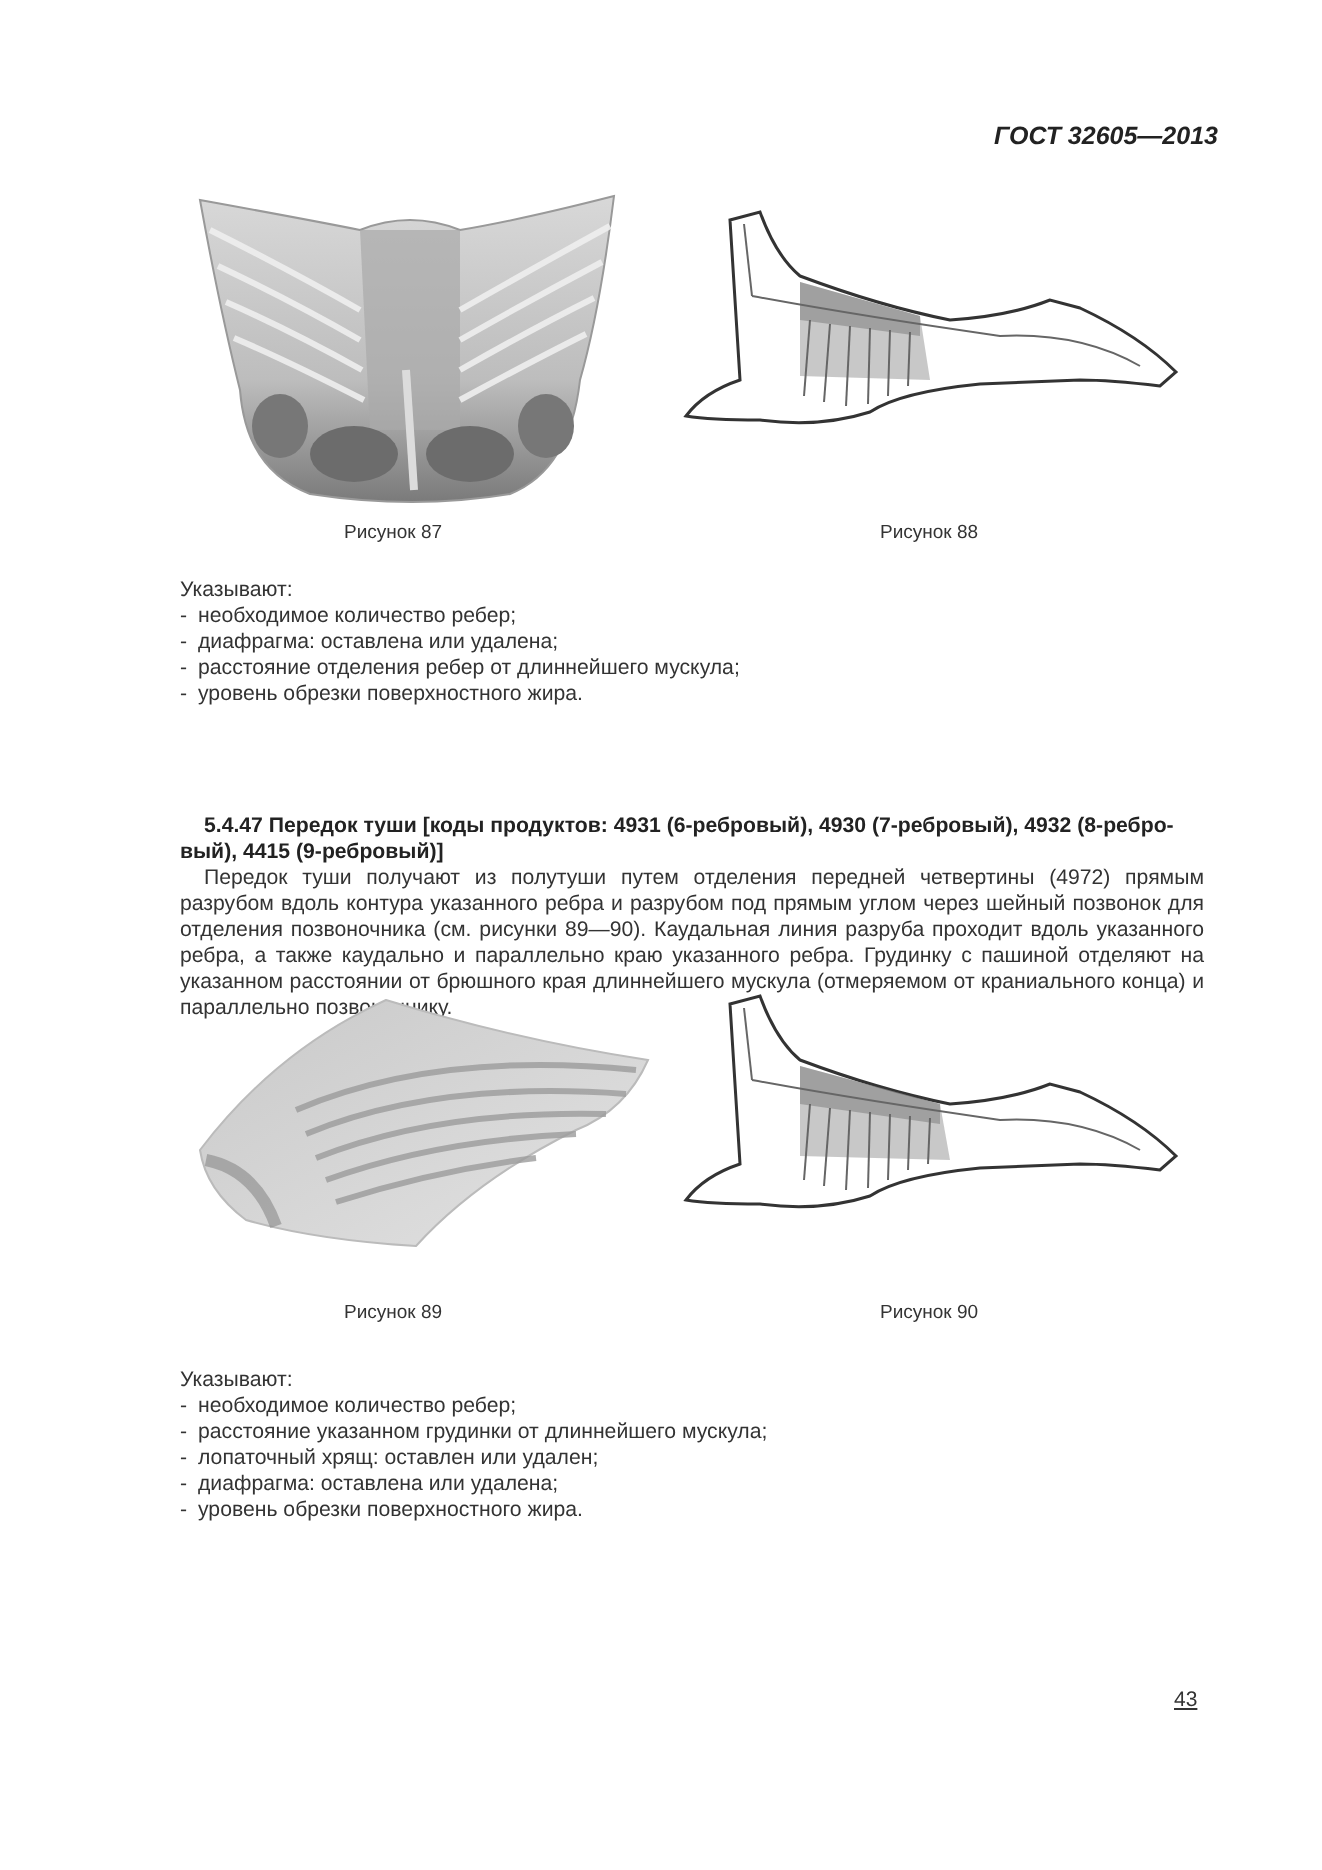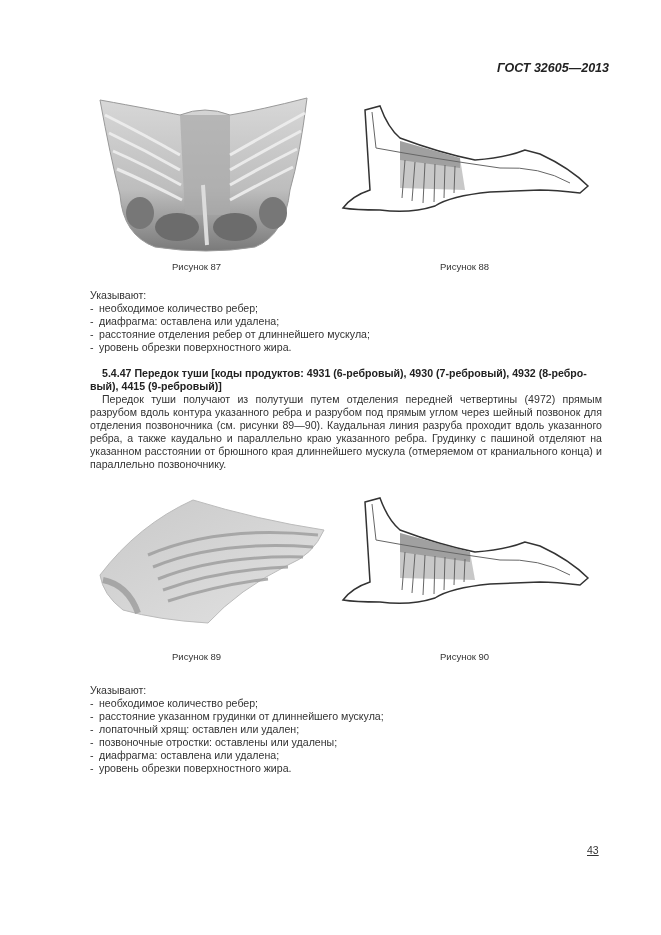--- a/index.html
+++ b/index.html
@@ -68,21 +68,21 @@
 
 <div class="text-block" style="top:289px">
   <p>Указывают:</p>
   <p class="list-item"><span class="dash">-</span><span>необходимое количество ребер;</span></p>
   <p class="list-item"><span class="dash">-</span><span>диафрагма: оставлена или удалена;</span></p>
   <p class="list-item"><span class="dash">-</span><span>расстояние отделения ребер от длиннейшего мускула;</span></p>
   <p class="list-item"><span class="dash">-</span><span>уровень обрезки поверхностного жира.</span></p>
 </div>
 
 <div class="text-block" style="top:367px; left:90px; width:512px;">
-  <p class="bold" style="text-indent:12px; white-space:nowrap;">5.4.47 Передок туши [коды продуктов: 4931 (6-ребровый), 4930 (7-ребровый), 4932 (8-ребро-</p>
+  <p class="bold" style="text-indent:12px; white-space:nowrap;margin-top:40px;">5.4.47 Передок туши [коды продуктов: 4931 (6-ребровый), 4930 (7-ребровый), 4932 (8-ребро-</p>
   <p class="bold">вый), 4415 (9-ребровый)]</p>
   <p class="indent">Передок туши получают из полутуши путем отделения передней четвертины (4972) прямым разрубом вдоль контура указанного ребра и разрубом под прямым углом через шейный позвонок для отделения позвоночника (см. рисунки 89—90). Каудальная линия разруба проходит вдоль указанного ребра, а также каудально и параллельно краю указанного ребра. Грудинку с пашиной отделяют на указанном расстоянии от брюшного края длиннейшего мускула (отмеряемом от краниального конца) и параллельно позвоночнику.</p>
 </div>
 
 <svg class="fig" style="left:98px;top:495px" width="230" height="130" viewBox="0 0 230 130">
   <defs>
     <linearGradient id="g89" x1="0" y1="0" x2="1" y2="1">
       <stop offset="0" stop-color="#c9c9c9"></stop>
       <stop offset="1" stop-color="#e2e2e2"></stop>
     </linearGradient>
@@ -115,18 +115,17 @@
       <path d="M125 69 L124 92"></path>
   </g>
 </svg>
 <div class="caption" style="left:440px;top:651px">Рисунок 90</div>
 
 <div class="text-block" style="top:684px">
   <p>Указывают:</p>
   <p class="list-item"><span class="dash">-</span><span>необходимое количество ребер;</span></p>
   <p class="list-item"><span class="dash">-</span><span>расстояние указанном грудинки от длиннейшего мускула;</span></p>
   <p class="list-item"><span class="dash">-</span><span>лопаточный хрящ: оставлен или удален;</span></p>
-  <p class="list-item"><span class="dash">-</span><span>позвоночные отростки: оставлены или удалены;</span></p>
   <p class="list-item"><span class="dash">-</span><span>диафрагма: оставлена или удалена;</span></p>
   <p class="list-item"><span class="dash">-</span><span>уровень обрезки поверхностного жира.</span></p>
 </div>
 
 <div class="pagenum">43</div>
 
 </body></html>

